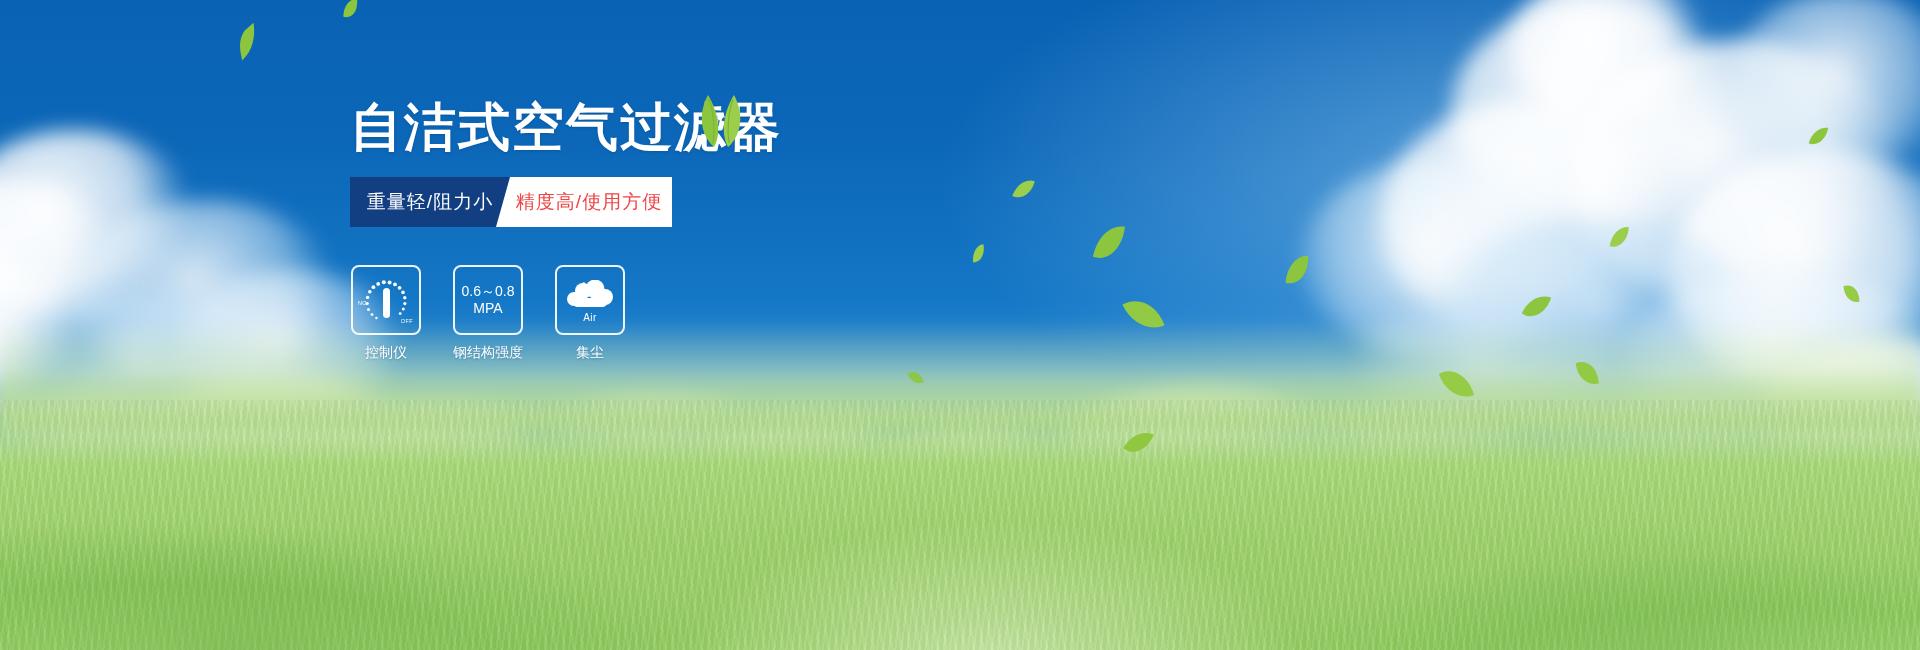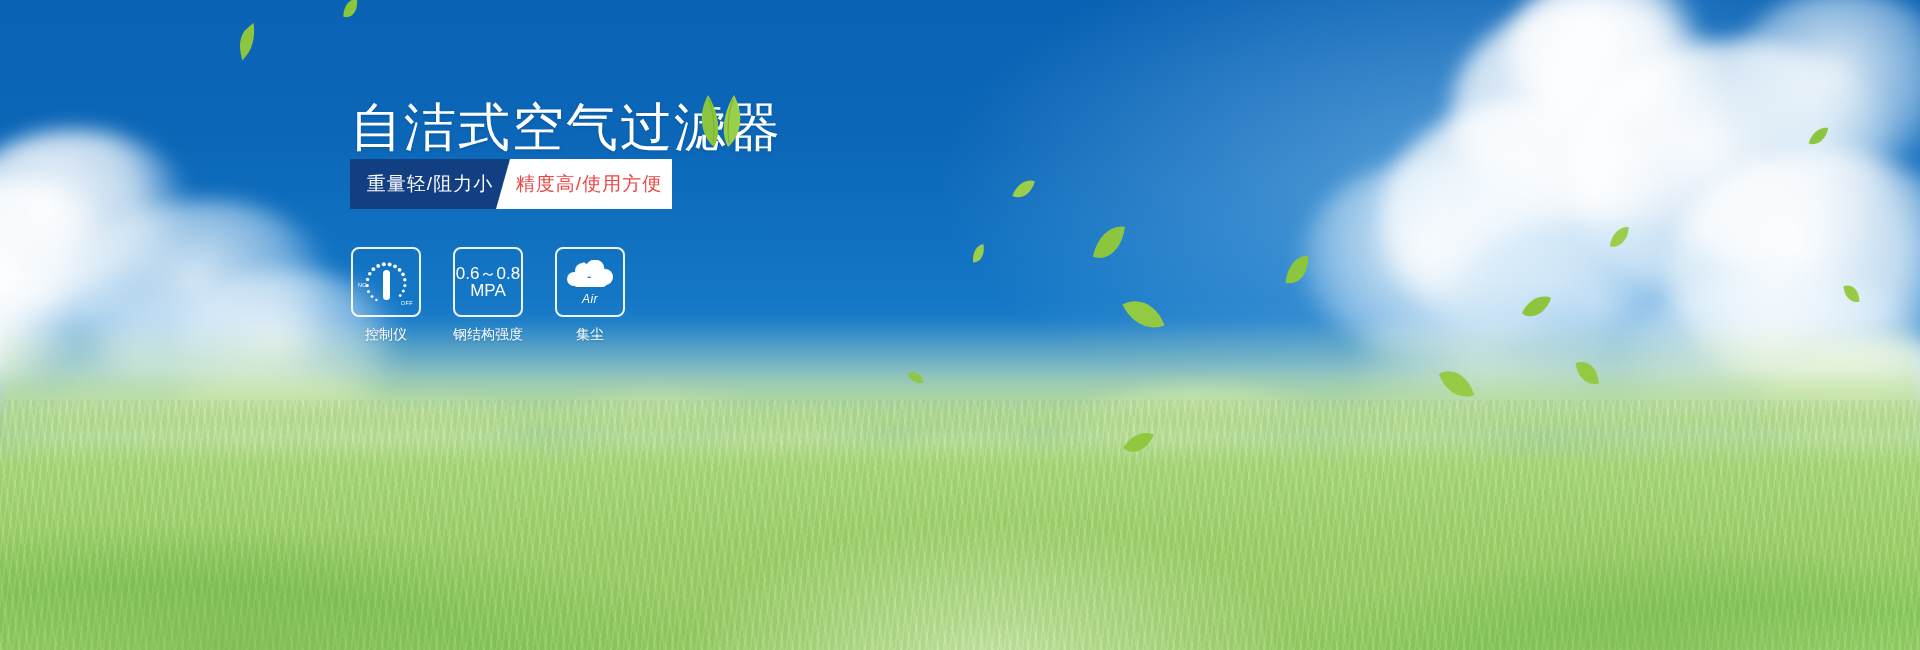--- a/index.html
+++ b/index.html
@@ -75,30 +75,30 @@
   .leaf { position:absolute; pointer-events:none; }
 
   
   #content { position:absolute; left:350px; top:95px; width:720px; }
 
   #sprout { position:absolute; left:338px; top:-2px; width:66px; height:56px; }
 
   #main-title {
     font-family:"DejaVu Sans", sans-serif;
     font-size:52px;
-    font-weight:400;
+    font-weight:700;
     color:#ffffff;
     letter-spacing:2px;
     line-height:64px;
     white-space:nowrap;
     text-shadow:0 1px 3px rgba(4,60,110,0.35);
   }
 
   
-  #tabs { display:flex; align-items:stretch; margin-top:0; height:50px; width:324px; }
+  #tabs { display:flex; align-items:stretch; margin-top:18px; height:50px; width:324px; }
   .tab {
     display:flex; align-items:center; justify-content:center;
     font-size:19px; letter-spacing:1px; white-space:nowrap;
   }
   #tab-0 {
     background:#123f82;
     color:#ffffff;
     width:160px;
     clip-path:polygon(0 0, 100% 0, 100% 100%, 0 100%);
   }
@@ -116,33 +116,33 @@
   .feature { width:72px; display:flex; flex-direction:column; align-items:center; }
   .feature-box {
     width:70px; height:70px;
     border:2px solid rgba(255,255,255,0.92);
     border-radius:8px;
     display:flex; flex-direction:column;
     align-items:center; justify-content:center;
     color:#ffffff;
     position:relative;
   }
-  .fb-text { font-size:17px; line-height:17px; text-align:center; letter-spacing:0px; white-space:nowrap; }
+  .fb-text { font-size:14px; line-height:17px; text-align:center; letter-spacing:0px; white-space:nowrap; }
   .feature-label {
     margin-top:9px;
     font-size:14px;
     color:#ffffff;
     white-space:nowrap;
     text-shadow:0 1px 2px rgba(4,60,110,0.30);
   }
   .gauge-wrap { position:relative; width:56px; height:52px; }
   .gauge-no, .gauge-off { position:absolute; font-size:5.5px; letter-spacing:0.4px; }
   .gauge-no  { left:0px;  top:26px; }
   .gauge-off { right:1px; bottom:2px; }
-  .air-label { font-size:12px; margin-top:-2px; letter-spacing:0.5px;font-style:italic; }
+  .air-label { font-size:10px; margin-top:-2px; letter-spacing:0.5px; }
 </style>
 </head>
 <body>
 
 <div id="banner">
 
   <div id="cumulus-right">
     <div class="cloudmass cl-w" style="left:210px; top:-10px;  width:290px; height:230px;"></div>
     <div class="cloudmass cl-w" style="left:330px; top:30px;   width:340px; height:270px;"></div>
     <div class="cloudmass cl-w" style="left:140px; top:90px;   width:300px; height:240px;"></div>

